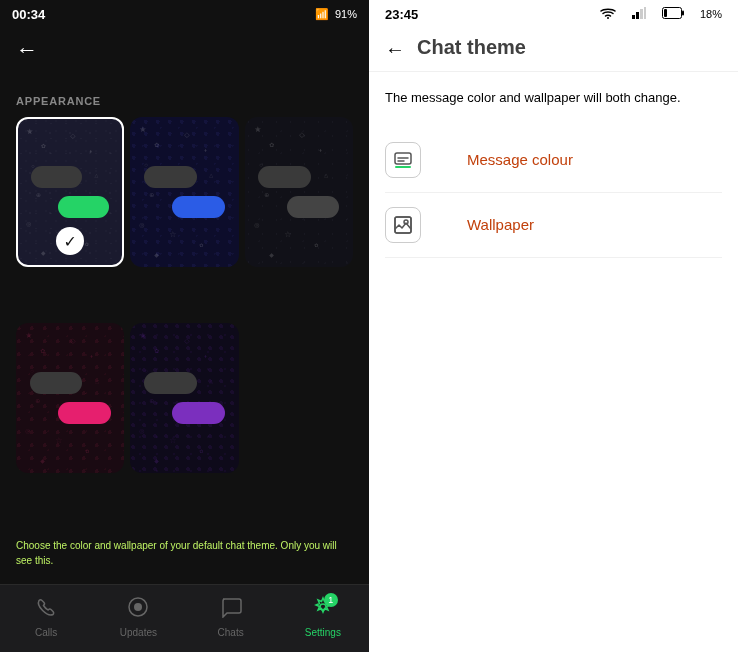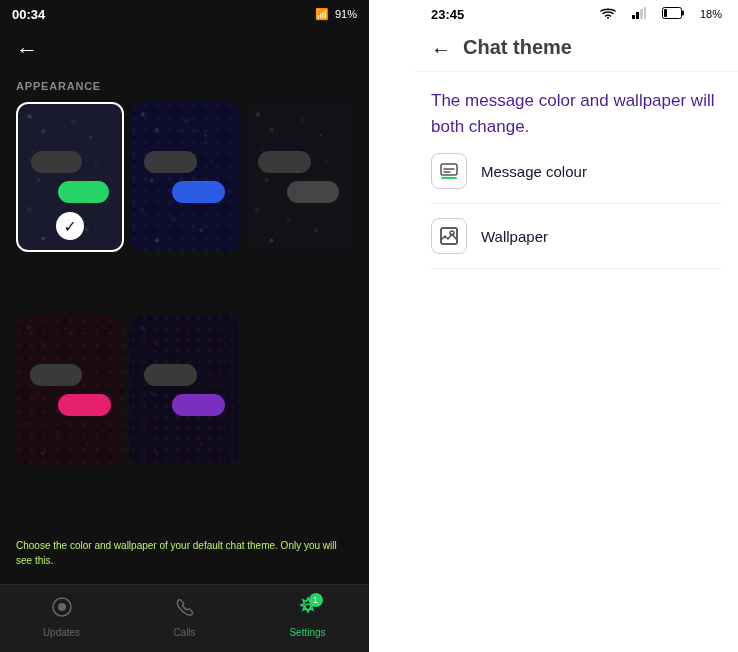--- a/index.html
+++ b/index.html
@@ -60,20 +60,21 @@
       font-size: 18px;
       font-weight: 500;
     }
 
     .appearance-label {
       color: #888;
       font-size: 11px;
       font-weight: 600;
       letter-spacing: 0.8px;
       padding: 8px 16px 10px 16px;
+      margin-top: 15px;
     }
 
     .theme-grid {
       display: grid;
       grid-template-columns: 1fr 1fr 1fr;
       gap: 6px;
       padding: 0 16px;
       flex: 1;
     }
 
@@ -219,21 +220,20 @@
       justify-content: center;
     }
 
     
     .right-panel {
       width: 369px;
       height: 652px;
       background: #ffffff;
       display: flex;
       flex-direction: column;
-      padding-left: 46px;
     }
 
     .right-status-bar {
       display: flex;
       justify-content: space-between;
       align-items: center;
       padding: 6px 16px;
       height: 28px;
       background: white;
     }
@@ -269,23 +269,24 @@
       font-weight: 600;
       color: #404040;
     }
 
     .right-content {
       flex: 1;
       padding: 16px;
     }
 
     .description-text {
-      color: #4c1d95;
-      font-size: 17px;
+      color: #000000;
+      font-size: 13px;
       line-height: 1.5;
+      margin-bottom: 20px;
     }
 
     .customise-label {
       color: #000;
       font-size: 14px;
       font-weight: 600;
       margin-bottom: 12px;
     }
 
     .option-row {
@@ -305,21 +306,22 @@
       justify-content: center;
       margin-right: 14px;
       flex-shrink: 0;
     }
     .option-icon svg {
       width: 20px;
       height: 20px;
     }
     .option-label {
       font-size: 15px;
-      color: #0f172a;
+      color: #c2410c;
+      margin-left: 32px;
     }
 
     
     .doodle-overlay {
       position: absolute;
       width: 100%;
       height: 100%;
       top: 0; left: 0;
       opacity: 0.15;
     }
@@ -482,33 +484,41 @@
     </div>
 
   </div>
 
   <div class="theme-hint">Choose the color and wallpaper of your default chat theme. Only you will see this.</div>
 
   <div class="bottom-nav">
     <div class="nav-item">
       <span class="nav-icon">
         <svg width="22" height="22" viewBox="0 0 22 22" fill="none">
-          <circle cx="11" cy="11" r="9" stroke="#666" stroke-width="1.5"></circle>
-          <circle cx="11" cy="11" r="4" fill="#666"></circle>
-        </svg>
-      </span>
-      <span class="nav-label">Updates</span>
+          <path d="M4 4.5C4 4.5 5.5 3 7 4.5L9 6.5C10 7.5 9.5 8.5 8.5 9.5C8.5 9.5 10 12 13 14C14 13 15 12.5 16 13.5L18 15.5C19.5 17 18 18.5 18 18.5C12 21 1 10 4 4.5Z" stroke="#666" stroke-width="1.5"></path>
+        </svg>
+      </span>
+      <span class="nav-label">Calls</span>
     </div>
     <div class="nav-item">
       <span class="nav-icon">
         <svg width="22" height="22" viewBox="0 0 22 22" fill="none">
-          <path d="M4 4.5C4 4.5 5.5 3 7 4.5L9 6.5C10 7.5 9.5 8.5 8.5 9.5C8.5 9.5 10 12 13 14C14 13 15 12.5 16 13.5L18 15.5C19.5 17 18 18.5 18 18.5C12 21 1 10 4 4.5Z" stroke="#666" stroke-width="1.5"></path>
-        </svg>
-      </span>
-      <span class="nav-label">Calls</span>
+          <circle cx="11" cy="11" r="9" stroke="#666" stroke-width="1.5"></circle>
+          <circle cx="11" cy="11" r="4" fill="#666"></circle>
+        </svg>
+      </span>
+      <span class="nav-label">Updates</span>
+    </div>
+    <div class="nav-item">
+      <span class="nav-icon">
+        <svg width="22" height="22" viewBox="0 0 22 22" fill="none">
+          <path d="M3 3H19C20.1 3 21 3.9 21 5V15C21 16.1 20.1 17 19 17H7L3 21V5C3 3.9 3.9 3 5 3H3Z" stroke="#666" stroke-width="1.5" fill="none"></path>
+        </svg>
+      </span>
+      <span class="nav-label">Chats</span>
     </div>
     <div class="nav-item">
       <span class="nav-icon nav-badge">
         <svg width="22" height="22" viewBox="0 0 22 22" fill="none">
           <circle cx="11" cy="11" r="3" stroke="#25d366" stroke-width="1.5"></circle>
           <path d="M11 2L12.5 5.5L16 4L14.5 7.5L18 9L14.5 10.5L16 14L12.5 12.5L11 16L9.5 12.5L6 14L7.5 10.5L4 9L7.5 7.5L6 4L9.5 5.5Z" stroke="#25d366" stroke-width="1.5" fill="none"></path>
         </svg>
         <span class="badge-dot">1</span>
       </span>
       <span class="nav-label active">Settings</span>

